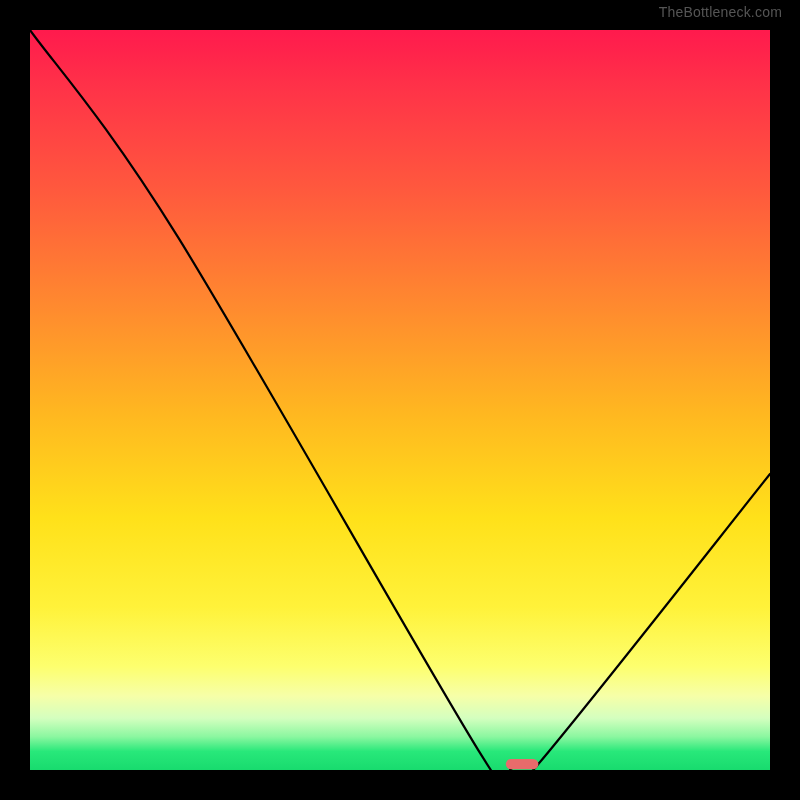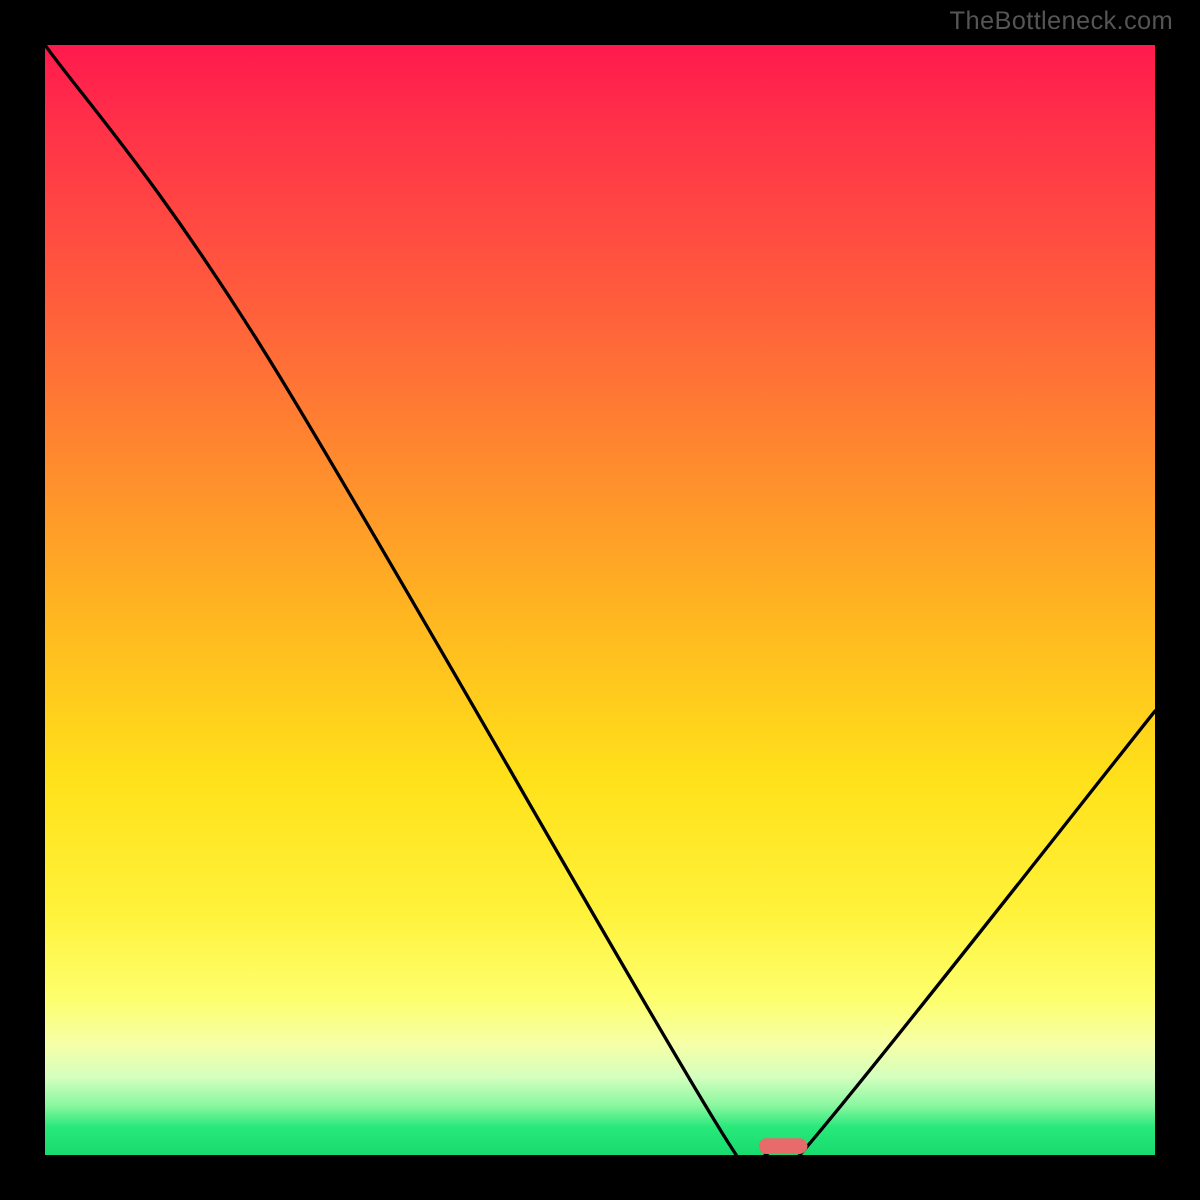--- a/index.html
+++ b/index.html
@@ -15,21 +15,21 @@
     position: relative;
     width: 800px;
     height: 800px;
     background: #000;
   }
   .watermark {
     position: absolute;
     top: 4px;
     right: 18px;
     color: #555;
-    font-size: 17px;
+    font-size: 14px;
     font-weight: 500;
     letter-spacing: 0.2px;
     z-index: 20;
   }
   .plot {
     position: absolute;
     left: 30px;
     top: 30px;
     width: 740px;
     height: 740px;

